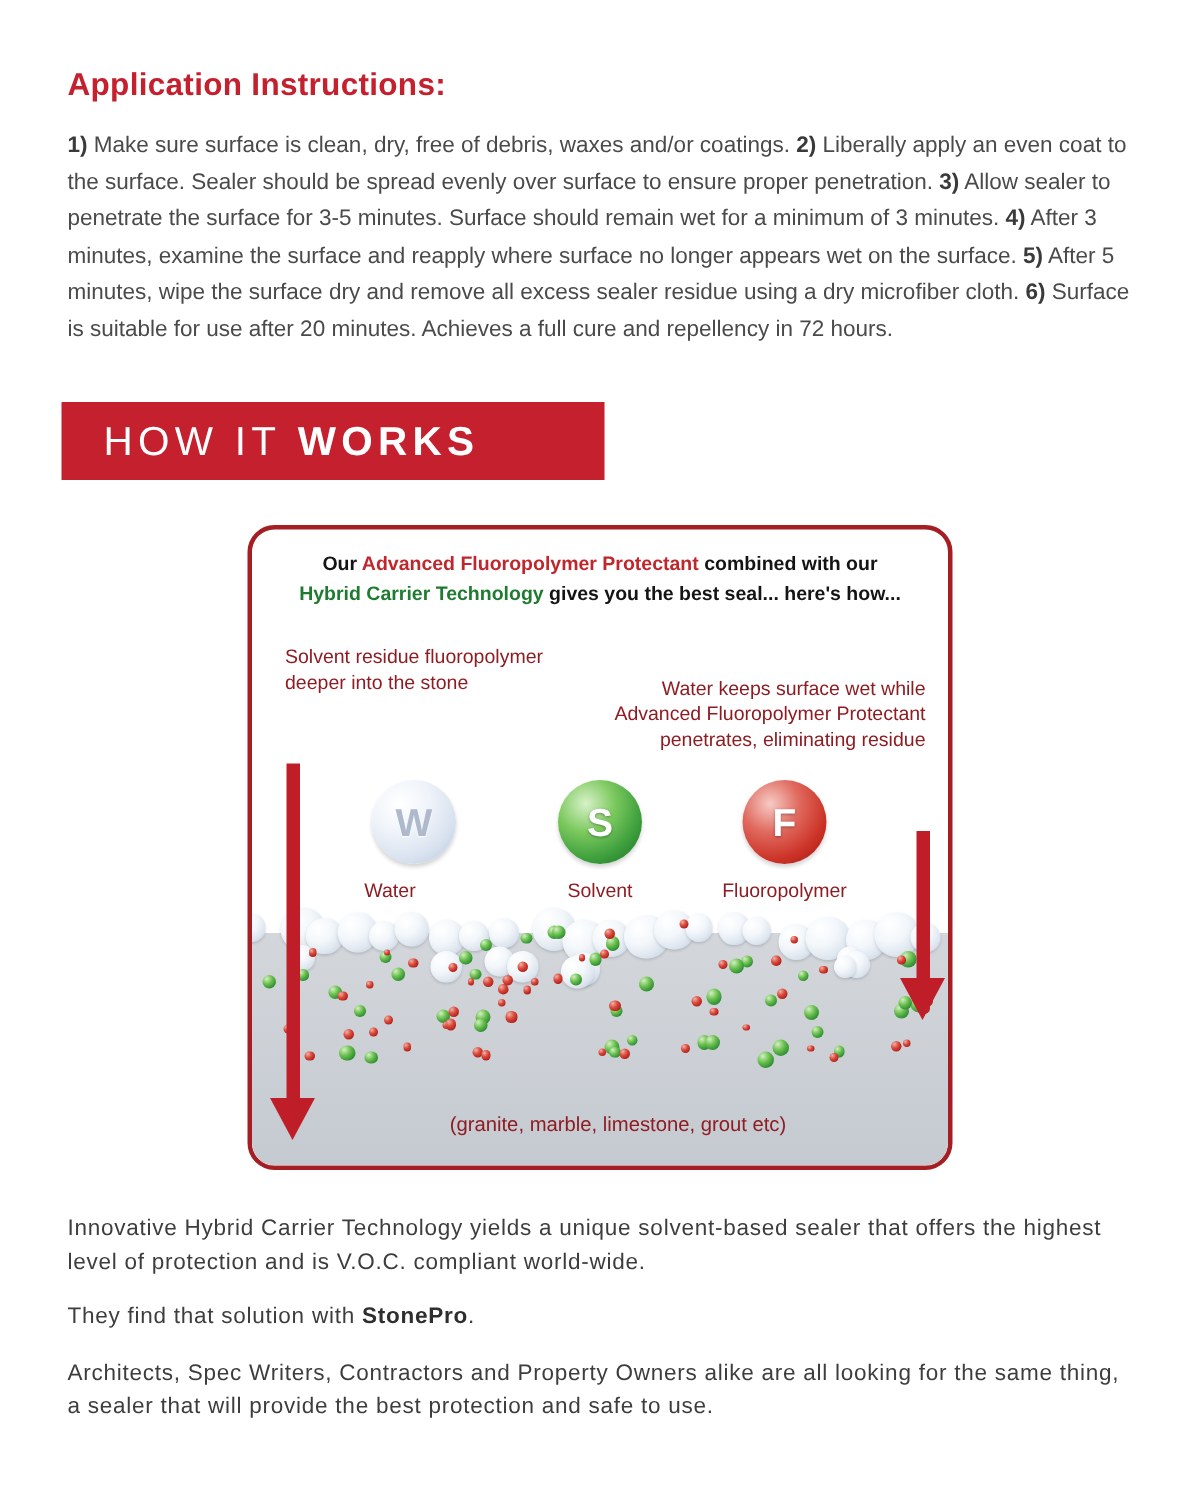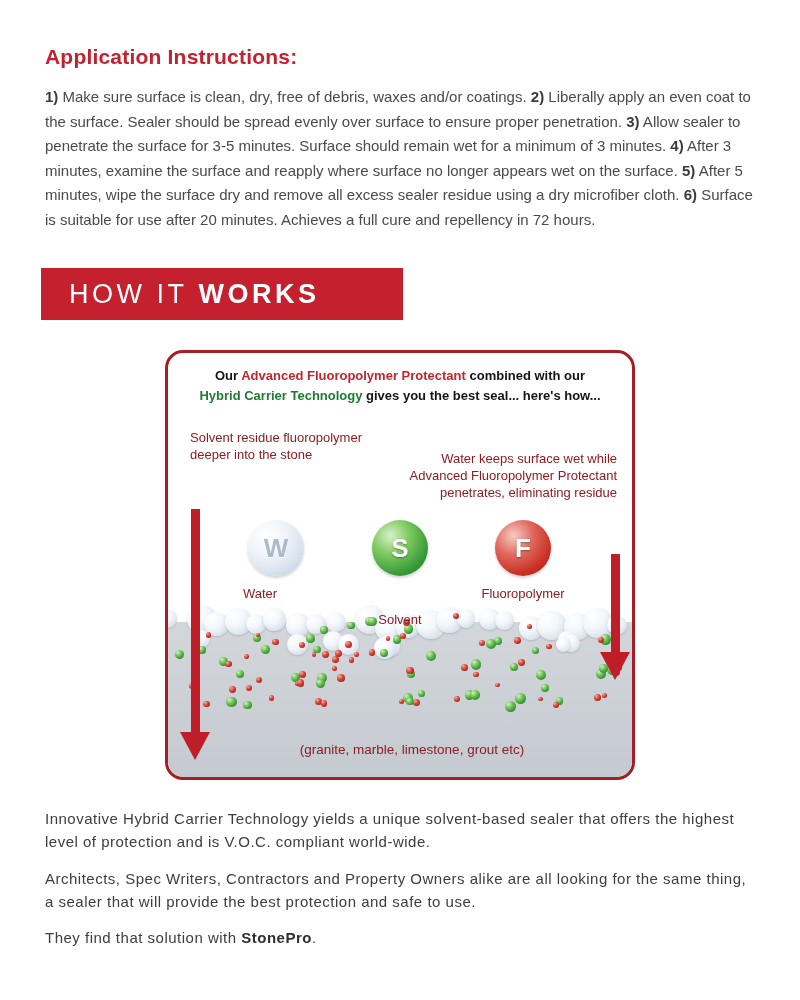--- a/index.html
+++ b/index.html
@@ -64,21 +64,21 @@
     background:radial-gradient(circle at 33% 28%, #ffffff 0%, #f0f4fa 35%, #d8e2ef 68%, #b7c6da 100%);
     color:#aeb9cc; text-shadow:0 1px 1px #ffffff; }
   .sphere-s { left:204px;
     background:radial-gradient(circle at 33% 28%, #d8f1c8 0%, #7cc95e 35%, #3c9e3c 68%, #1c6e22 100%);
     color:#ffffff; text-shadow:0 1px 2px rgba(0,0,0,0.35); }
   .sphere-f { left:327px;
     background:radial-gradient(circle at 33% 28%, #f6cbc5 0%, #e06a5f 35%, #cc3327 68%, #9c1410 100%);
     color:#ffffff; text-shadow:0 1px 2px rgba(0,0,0,0.35); }
 
   .sphere-label { position:absolute; top:233px; width:120px; text-align:center; font-size:13px; color:#8e1c22; z-index:4; }
-  .label-w { left:32px; } .label-s { left:172px;margin-top:26px; } .label-f { left:295px; }
+  .label-w { left:32px; } .label-s { left:172px; } .label-f { left:295px; }
 
   .surface {
     position:absolute; left:0; right:0; bottom:0; height:155px;
     background:linear-gradient(180deg, #d3d7dc 0%, #c5cad0 100%);
     border-radius:0 0 15px 15px; z-index:1;
   }
   .bubble { position:absolute; border-radius:50%; z-index:2;
     background:radial-gradient(circle at 32% 28%, #ffffff 0%, #f3f7fb 40%, #dde5ee 70%, #bccadb 100%);
     box-shadow:0 1px 2px rgba(0,0,0,0.15); }
   .dot { position:absolute; border-radius:50%; z-index:3; }
@@ -278,16 +278,16 @@
       <div class="head"></div>
     </div>
     <div class="arrow arrow-right">
       <div class="shaft"></div>
       <div class="head"></div>
     </div>
 
   </div>
 
   <p class="footer-par footer-p1">Innovative Hybrid Carrier Technology yields a unique solvent-based sealer that offers the highest level of protection and is V.O.C. compliant world-wide.</p>
+  <p class="footer-par footer-p3"><span>They find that solution with </span><b>StonePro</b><span>.</span></p>
   <p class="footer-par footer-p2">Architects, Spec Writers, Contractors and Property Owners alike are all looking for the same thing, a sealer that will provide the best protection and safe to use.</p>
-  <p class="footer-par footer-p3"><span>They find that solution with </span><b>StonePro</b><span>.</span></p>
 
 </div>
 
 </body></html>

